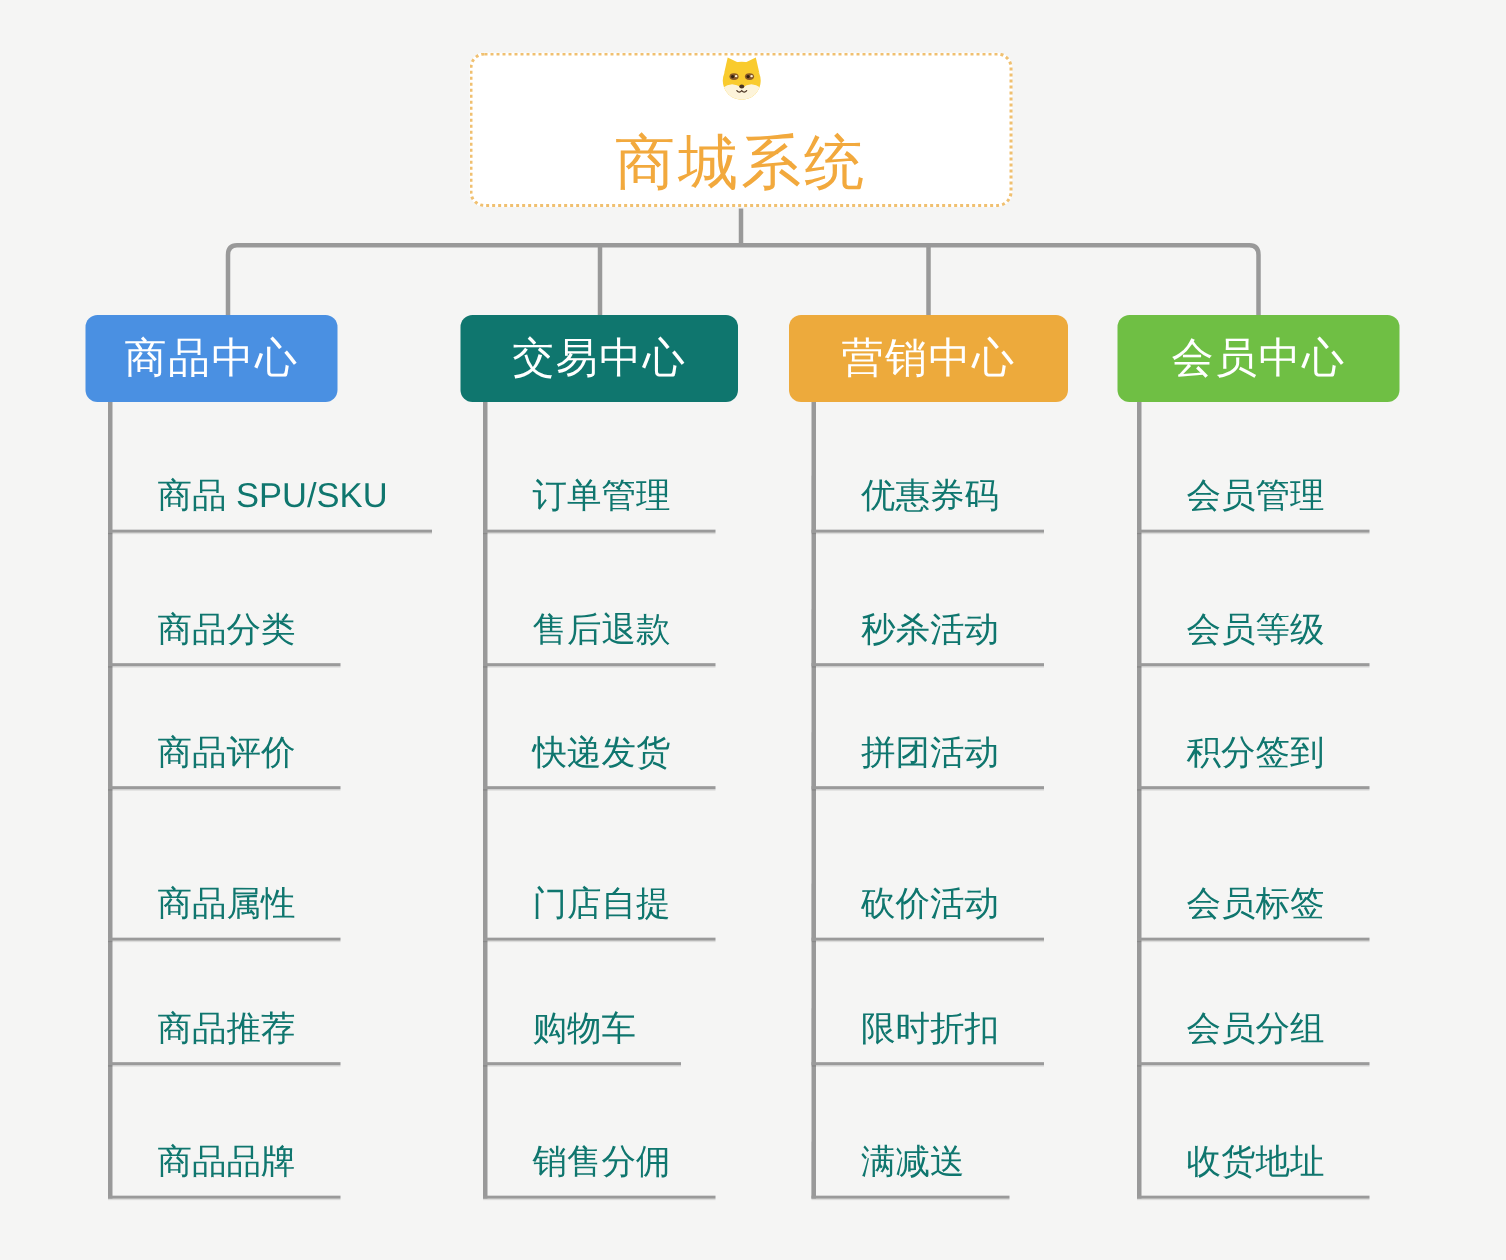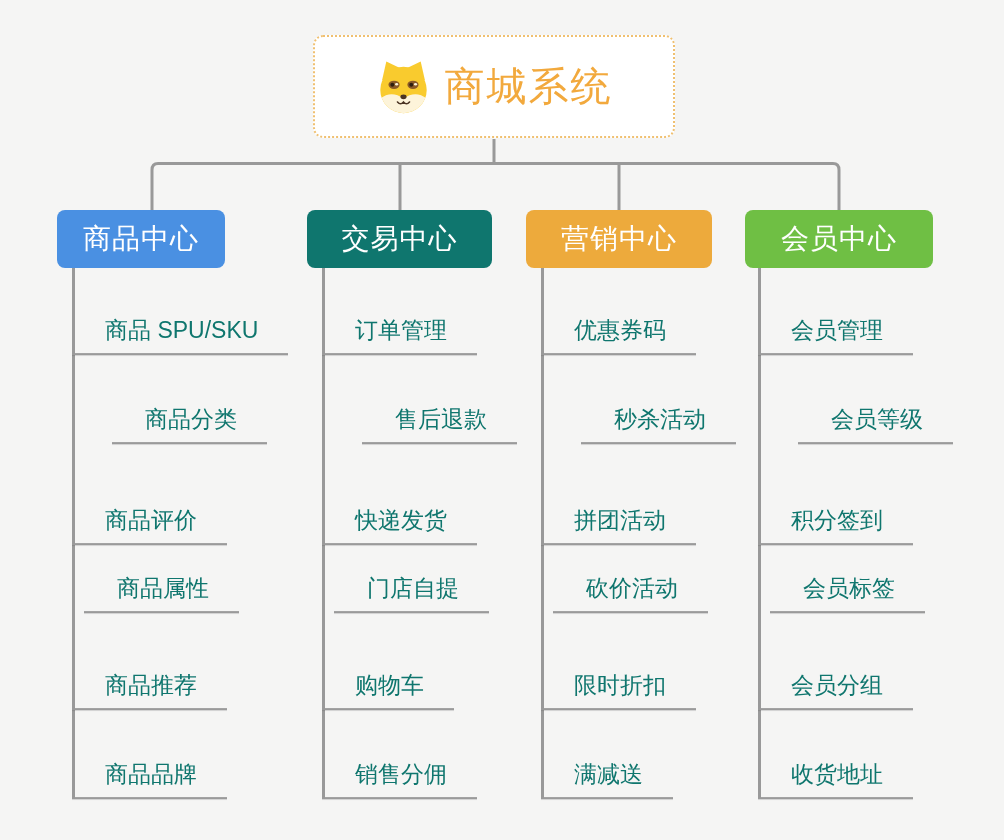--- a/index.html
+++ b/index.html
@@ -26,20 +26,21 @@
     left: 313px; top: 35px;
     width: 362px; height: 103px;
     background: #ffffff;
     border: 2px dotted #f0c070;
     border-radius: 10px;
     box-sizing: border-box;
     display: flex;
     align-items: center;
     justify-content: center;
     gap: 14px;
+    flex-direction: column;
   }
   .root-title {
     font-size: 40px;
     letter-spacing: 2px;
     color: #f2a93d;
     white-space: nowrap;
   }
   
   .branch-box {
     position: absolute;
@@ -81,23 +82,23 @@
     transform: translateY(-100%);
     padding: 0 30px 7px 33px;
     font-size: 23px;
     line-height: 1.3;
     color: #0f766e;
     white-space: nowrap;
     border-bottom: 2px solid #9a9a9a;
     box-shadow: 0 1px 0 rgba(0,0,0,0.10);
   }
   .leaf.r0 { top: 87px;  }
-  .leaf.r1 { top: 176px; margin-left: 40px; }
-  .leaf.r2 { top: 277px; }
-  .leaf.r3 { top: 345px; margin-left: 12px; }
+  .leaf.r1 { top: 176px; }
+  .leaf.r2 { top: 258px; }
+  .leaf.r3 { top: 359px; }
   .leaf.r4 { top: 442px; }
   .leaf.r5 { top: 531px; }
 </style>
 </head>
 <body>
 
 <div id="stage" style="background-color: rgb(245, 245, 244);">
 
   <svg id="connectors" viewBox="0 0 1004 840">
     <g fill="none" stroke="#999999" stroke-width="3" style="stroke: rgb(153, 153, 153);">

